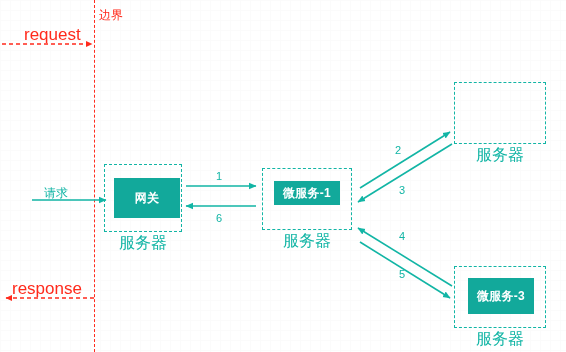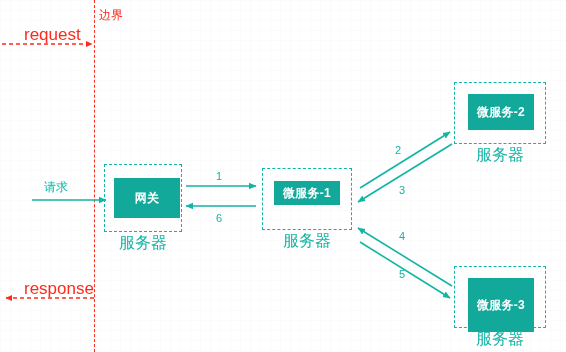--- a/index.html
+++ b/index.html
@@ -41,21 +41,21 @@
 
   
   .red-flow-label {
     position: absolute;
     color: #ff2a1c;
     font-size: 17px;
     line-height: 13px;
     white-space: nowrap;
   }
   .req-label { left: 24px; top: 28px; }
-  .resp-label { left: 24px; top: 282px; }
+  .resp-label { left: 12px; top: 282px; }
 
   .svg-layer {
     position: absolute;
     left: 0;
     top: 0;
     width: 566px;
     height: 352px;
     overflow: visible;
   }
 
@@ -164,28 +164,27 @@
 
   <div class="server-box" style="left:104px; top:164px; width:78px; height:68px;"></div>
   <div class="node-box" style="left:114px; top:178px; width:66px; height:40px;">网关</div>
   <div class="server-caption" style="left:104px; top:236px; width:78px;">服务器</div>
 
   <div class="server-box" style="left:262px; top:168px; width:90px; height:62px;"></div>
   <div class="node-box" style="left:274px; top:181px; width:66px; height:24px;">微服务-1</div>
   <div class="server-caption" style="left:262px; top:234px; width:90px;">服务器</div>
 
   <div class="server-box" style="left:454px; top:82px; width:92px; height:62px;"></div>
-  <div class="node-box" style="left:468px; top:94px; width:66px; height:36px;">微服务-2</div>
   <div class="server-caption" style="left:454px; top:148px; width:92px;">服务器</div>
 
   <div class="server-box" style="left:454px; top:266px; width:92px; height:62px;"></div>
-  <div class="node-box" style="left:468px; top:278px; width:66px; height:54px;text-align:right;">微服务-3</div>
+  <div class="node-box" style="left:468px; top:278px; width:66px; height:36px;text-align:right;">微服务-3</div>
   <div class="server-caption" style="left:454px; top:332px; width:92px;">服务器</div>
 
-  <div class="teal-label" style="left:44px; top:180px;font-family:Liberation Serif, serif;">请求</div>
+  <div class="teal-label" style="left:44px; top:186px;font-family:Liberation Serif, serif;">请求</div>
 
   <div class="edge-label" style="left:216px; top:170px;">1</div>
   <div class="edge-label" style="left:216px; top:212px;">6</div>
   <div class="edge-label" style="left:395px; top:144px;">2</div>
   <div class="edge-label" style="left:399px; top:184px;">3</div>
   <div class="edge-label" style="left:399px; top:230px;">4</div>
   <div class="edge-label" style="left:399px; top:268px;">5</div>
 
 </div>
 

